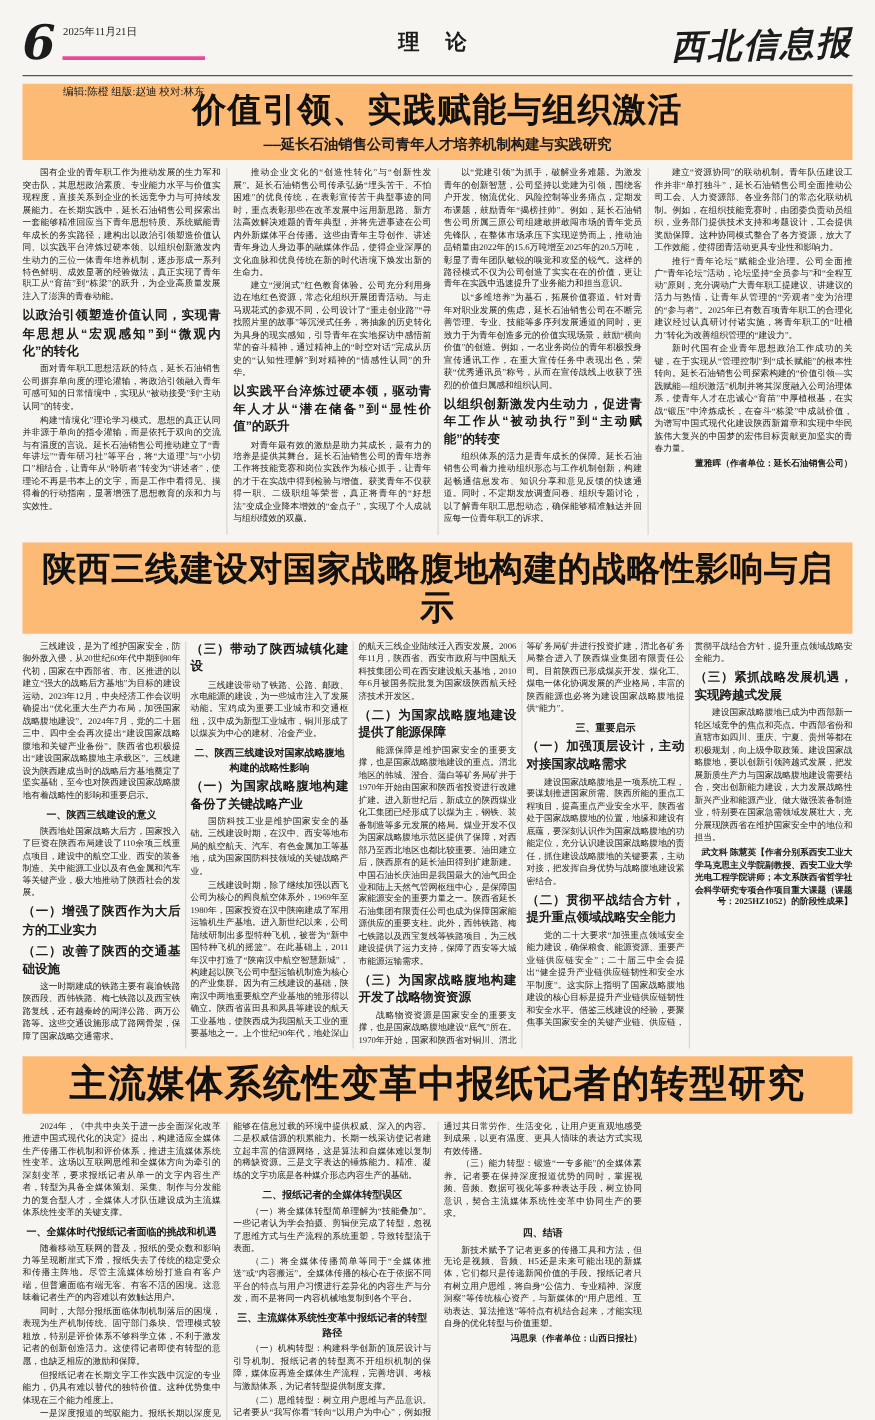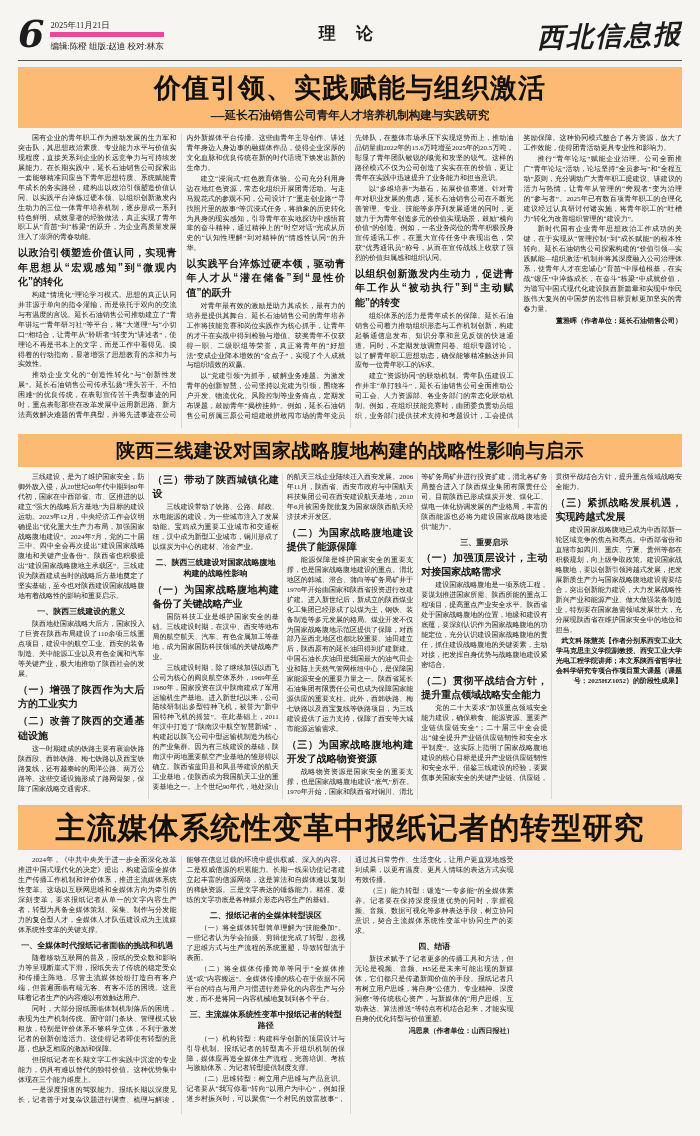--- a/index.html
+++ b/index.html
@@ -15,21 +15,21 @@
 
   
   .masthead{position:relative;height:46px;border-bottom:1px solid #555;margin-bottom:4px;}
   .mh-left{display:flex;align-items:flex-start;gap:6px;}
   .page-num{
     font-family:"DejaVu Serif", serif;
     font-style:italic;font-weight:bold;
     font-size:38px;line-height:40px;
   }
   .date-staff{font-size:8.5px;line-height:11px;padding-top:6px;}
-  .date-line{border-bottom:5px solid #ec4899;padding-bottom:1px;margin-bottom:4px;}
+  .date-line{border-bottom:3px solid #ec4899;padding-bottom:14px;margin-bottom:20px;}
   .mh-center{
     position:absolute;left:0;right:0;top:8px;text-align:center;
     font-family:"Liberation Sans", sans-serif;
     font-weight:bold;font-size:17px;letter-spacing:8px;
   }
   .mh-right{
     position:absolute;right:0;top:4px;
     font-family:"DejaVu Serif", serif;
     font-weight:bold;font-style:italic;
     font-size:27px;letter-spacing:2px;
@@ -38,21 +38,21 @@
 
   
   .article{margin-top:6px;}
   .headband{background:#fdba74;text-align:center;padding:6px 4px 5px 4px;}
   .a-title{
     font-family:"Liberation Sans", sans-serif;
     font-weight:bold;color:#111;line-height:1.15;
   }
   .a1-title{font-size:27px;letter-spacing:1px;}
   .a1-sub{font-family:Liberation Mono, monospace;font-weight:bold;font-size:11.5px;margin-top:4px;}
-  .a2-title{font-size:19px;letter-spacing:0.5px;}
+  .a2-title{font-size:27px;letter-spacing:0.5px;}
   .a3-title{font-size:30px;letter-spacing:1px;}
 
   .body{
     margin-top:6px;
     column-fill:auto;
     column-rule:1px solid #d9d7d1;
     overflow:hidden;
     text-align:justify;
     font-size:7px;line-height:1.42;
   }
@@ -93,20 +93,21 @@
   </div>
 
   <div class="article">
     <div class="headband">
       <div class="a-title a1-title">价值引领、实践赋能与组织激活</div>
       <div class="a1-sub">——延长石油销售公司青年人才培养机制构建与实践研究</div>
     </div>
     <div class="body a1-body">
         <p class="blk-p">国有企业的青年职工作为推动发展的生力军和突击队，其思想政治素质、专业能力水平与价值实现程度，直接关系到企业的长远竞争力与可持续发展能力。在长期实践中，延长石油销售公司探索出一套能够精准回应当下青年思想特质、系统赋能青年成长的务实路径，建构出以政治引领塑造价值认同、以实践平台淬炼过硬本领、以组织创新激发内生动力的三位一体青年培养机制，逐步形成一系列特色鲜明、成效显著的经验做法，真正实现了青年职工从“育苗”到“栋梁”的跃升，为企业高质量发展注入了澎湃的青春动能。</p>
         <div class="blk-h2">以政治引领塑造价值认同，实现青年思想从“宏观感知”到“微观内化”的转化</div>
+        <p class="blk-p">面对青年职工思想活跃的特点，延长石油销售公司摒弃单向度的理论灌输，将政治引领融入青年可感可知的日常情境中，实现从“被动接受”到“主动认同”的转变。</p>
         <p class="blk-p">构建“情境化”理论学习模式。思想的真正认同并非源于单向的指令灌输，而是依托于双向的交流与有温度的言说。延长石油销售公司推动建立了“青年讲坛”“青年研习社”等平台，将“大道理”与“小切口”相结合，让青年从“聆听者”转变为“讲述者”，使理论不再是书本上的文字，而是工作中看得见、摸得着的行动指南，显著增强了思想教育的亲和力与实效性。</p>
         <p class="blk-p">推动企业文化的“创造性转化”与“创新性发展”。延长石油销售公司传承弘扬“埋头苦干、不怕困难”的优良传统，在表彰宣传苦干典型事迹的同时，重点表彰那些在改革发展中运用新思路、新方法高效解决难题的青年典型，并将先进事迹在公司内外新媒体平台传播。这些由青年主导创作、讲述青年身边人身边事的融媒体作品，使得企业深厚的文化血脉和优良传统在新的时代语境下焕发出新的生命力。</p>
         <p class="blk-p">建立“浸润式”红色教育体验。公司充分利用身边在地红色资源，常态化组织开展团青活动。与走马观花式的参观不同，公司设计了“重走创业路”“寻找照片里的故事”等沉浸式任务，将抽象的历史转化为具身的现实感知，引导青年在实地探访中感悟前辈的奋斗精神，通过精神上的“时空对话”完成从历史的“认知性理解”到对精神的“情感性认同”的升华。</p>
         <div class="blk-h2">以实践平台淬炼过硬本领，驱动青年人才从“潜在储备”到“显性价值”的跃升</div>
         <p class="blk-p">对青年最有效的激励是助力其成长，最有力的培养是提供其舞台。延长石油销售公司的青年培养工作将技能竞赛和岗位实践作为核心抓手，让青年的才干在实战中得到检验与增值。获奖青年不仅获得一职、二级职组等荣誉，真正将青年的“好想法”变成企业降本增效的“金点子”，实现了个人成就与组织绩效的双赢。</p>
         <p class="blk-p">以“党建引领”为抓手，破解业务难题。为激发青年的创新智慧，公司坚持以党建为引领，围绕客户开发、物流优化、风险控制等业务痛点，定期发布课题，鼓励青年“揭榜挂帅”。例如，延长石油销售公司所属三原公司组建敢拼敢闯市场的青年党员先锋队，在整体市场承压下实现逆势而上，推动油品销量由2022年的15.6万吨增至2025年的20.5万吨，彰显了青年团队敏锐的嗅觉和攻坚的锐气。这样的路径模式不仅为公司创造了实实在在的价值，更让青年在实践中迅速提升了业务能力和担当意识。</p>
         <p class="blk-p">以“多维培养”为基石，拓展价值赛道。针对青年对职业发展的焦虑，延长石油销售公司在不断完善管理、专业、技能等多序列发展通道的同时，更致力于为青年创造多元的价值实现场景，鼓励“横向价值”的创造。例如，一名业务岗位的青年积极投身宣传通讯工作，在重大宣传任务中表现出色，荣获“优秀通讯员”称号，从而在宣传战线上收获了强烈的价值归属感和组织认同。</p>
         <div class="blk-h2">以组织创新激发内生动力，促进青年工作从“被动执行”到“主动赋能”的转变</div>
         <p class="blk-p">组织体系的活力是青年成长的保障。延长石油销售公司着力推动组织形态与工作机制创新，构建起畅通信息发布、知识分享和意见反馈的快速通道。同时，不定期发放调查问卷、组织专题讨论，以了解青年职工思想动态，确保能够精准触达并回应每一位青年职工的诉求。</p>
         <p class="blk-p">建立“资源协同”的联动机制。青年队伍建设工作并非“单打独斗”，延长石油销售公司全面推动公司工会、人力资源部、各业务部门的常态化联动机制。例如，在组织技能竞赛时，由团委负责动员组织，业务部门提供技术支持和考题设计，工会提供奖励保障。这种协同模式整合了各方资源，放大了工作效能，使得团青活动更具专业性和影响力。</p>

